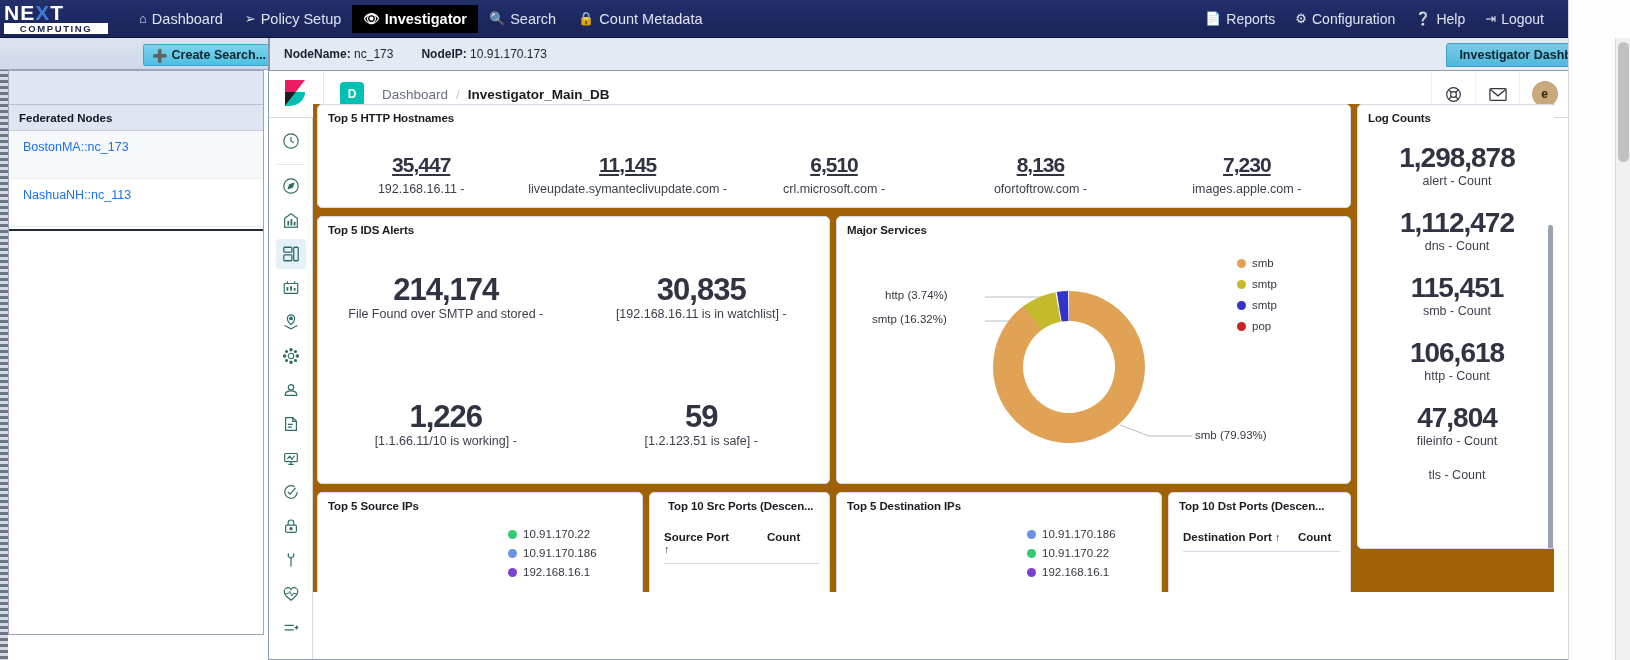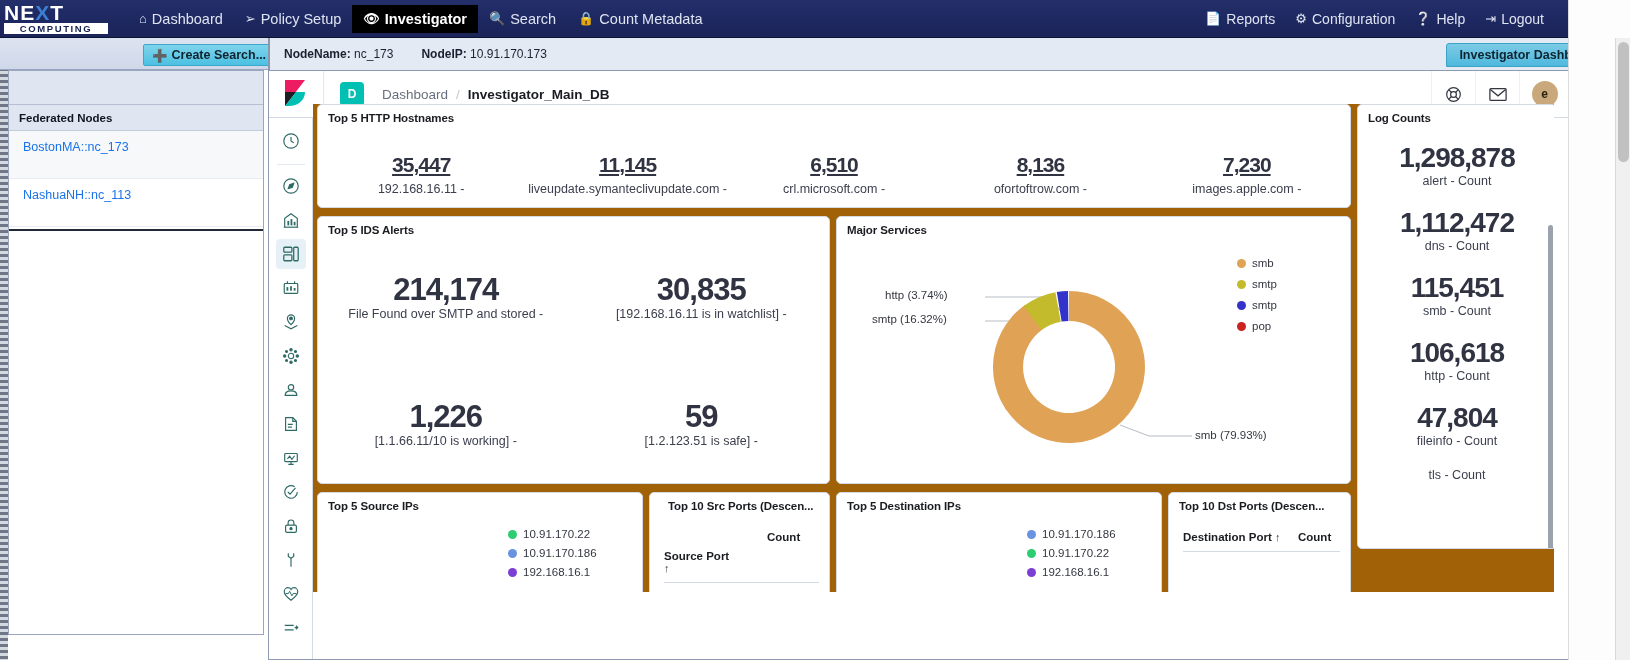--- a/index.html
+++ b/index.html
@@ -587,21 +587,21 @@
           <span class="ip-dot" style="background:#7b3fd4;"></span>
           <span>192.168.16.1</span>
         </div>
       </div>
     </div>
 
     <div class="panel" style="left:336px; top:388px; width:181px; height:155px;padding-left:8px;">
       <div class="panel-title">Top 10 Src Ports (Descen...</div>
       <div style="position:absolute; left:14px; top:38px; width:155px;">
         <div class="pt-head">
-          <div style="flex:1;margin-top:19px;">
+          <div style="flex:1;">
             <div>Source Port</div>
             <div class="sortarrow">↑</div>
           </div>
           <div style="width:52px; text-align:left;">
             <span>Count</span>
           </div>
         </div>
         <div class="pt-rule" style="margin-top:8px;"></div>
       </div>
     </div>

